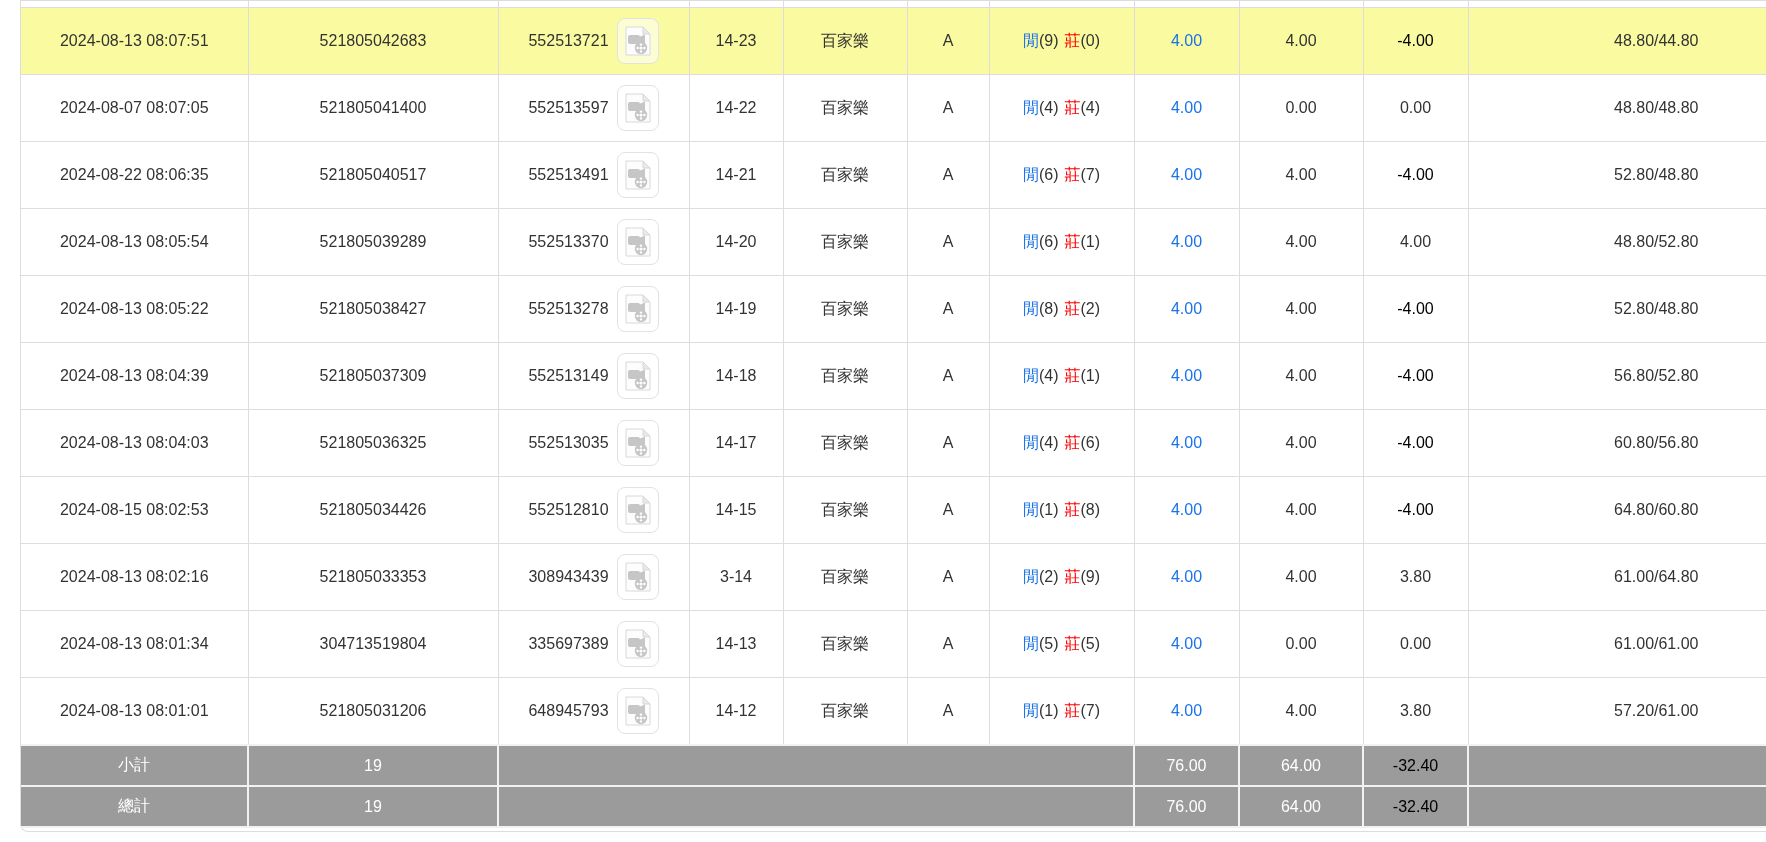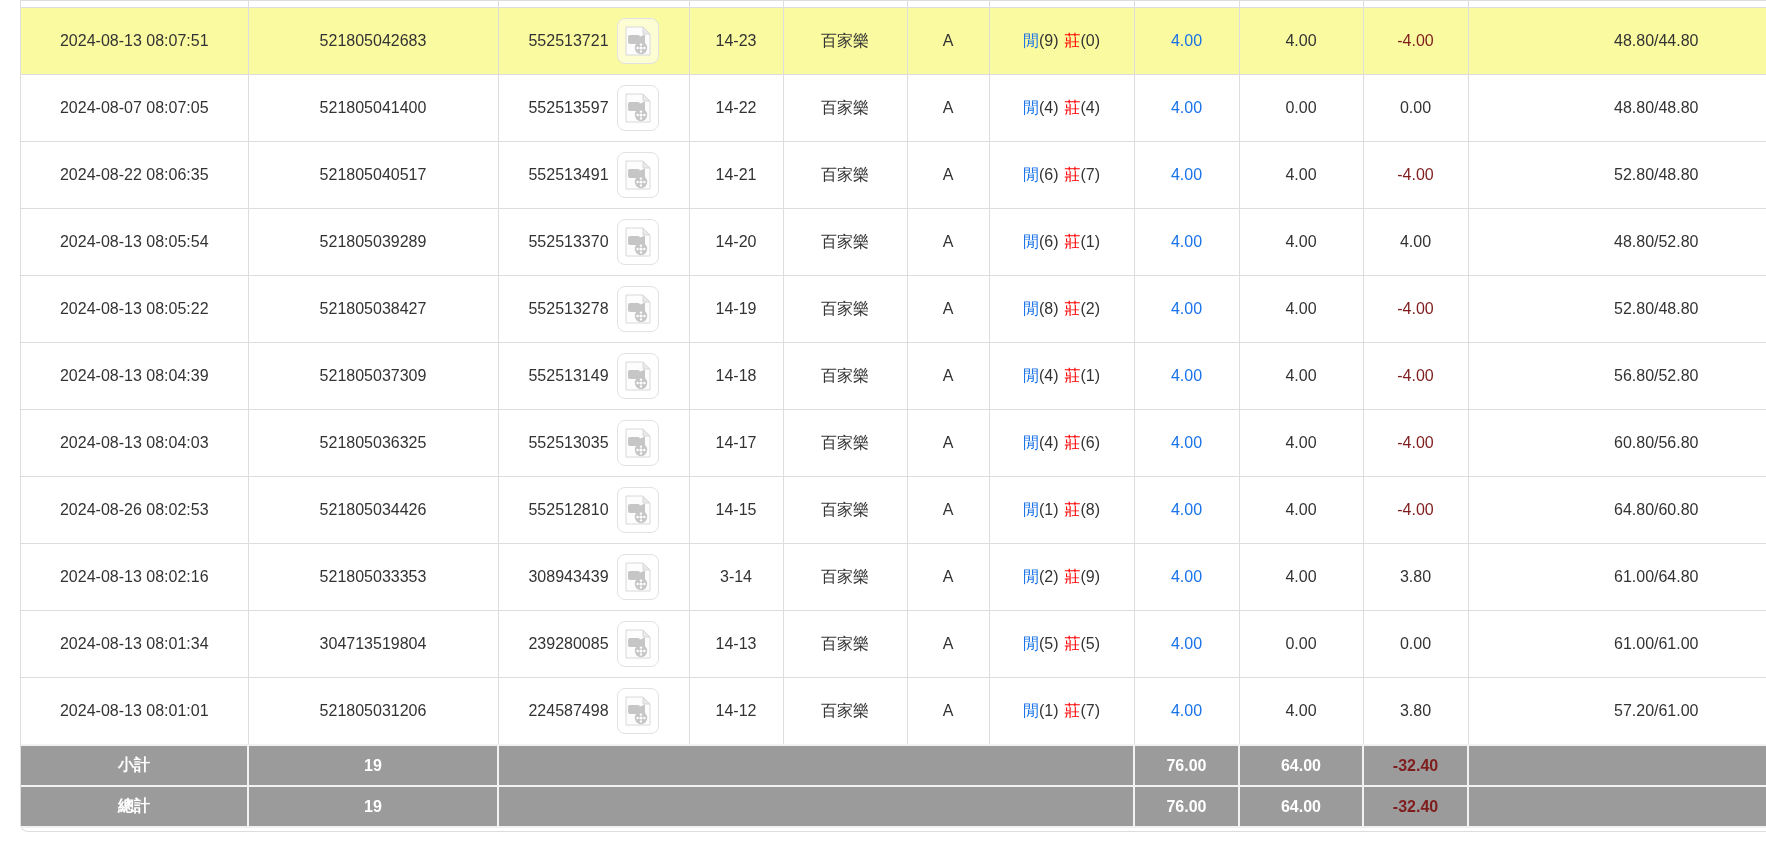--- a/index.html
+++ b/index.html
@@ -26,35 +26,34 @@
     padding:0 4px;
   }
   td:first-child{border-left:none}
   td:last-child{border-right:none}
   tr.cut-row td{height:6px;padding:0}
   tr.data-row td{height:66px}
   tr.data-row.hl td{background:#fafaa0}
   .blue{color:#1a73e8}
   .red{color:#ff0000}
   .link{color:#1a73e8;cursor:pointer}
-  td.neg span{color:#7f1d1d}
+  td.neg span{color:#000000}
   .banker{margin-left:6px}
   .gno{vertical-align:middle}
   .vbtn{
     display:inline-block;width:40px;height:44px;line-height:42px;
     margin-left:8px;vertical-align:middle;
     border:1px solid #e2e2e2;border-radius:8px;
     background:rgba(255,255,255,0.55);
     cursor:pointer;
   }
   .vbtn svg{vertical-align:middle}
   tr.sum-row td{
     height:39px;background:#9b9b9b;color:#fff;
     border:2px solid #f2f2f2;
-    font-weight:bold;
   }
   tr.sum-row td:first-child{border-left:none}
   tr.sum-row td:last-child{border-right:none}
   tr.sum-row td.neg{background:#9b9b9b}
 </style>
 </head>
 <body>
 
 <div class="panel">
   <table>
@@ -275,21 +274,21 @@
     <td><span>A</span></td>
     <td>
       <span class="blue">閒</span><span>(4)</span><span class="red banker">莊</span><span>(6)</span>
     </td>
     <td><span class="link">4.00</span></td>
     <td><span>4.00</span></td>
     <td class="winloss neg"><span>-4.00</span></td>
     <td><span>60.80/56.80</span></td>
   </tr>
         <tr class="data-row">
-    <td><span>2024-08-26 08:02:53</span></td>
+    <td><span>2024-08-15 08:02:53</span></td>
     <td><span>521805034426</span></td>
     <td>
       <span class="gno">552512810</span><span class="vbtn"><svg width="26" height="30" viewBox="0 0 26 30">
         <path d="M1 1 h17 l7 7 v21 h-24 z" fill="#fdfdfd" stroke="#d8d8d8"></path>
         <path d="M18 1 l7 7 h-7 z" fill="#e9e9e9" stroke="#d8d8d8"></path>
         <rect x="3" y="9" width="12" height="9" rx="2" fill="#c6c6c6"></rect>
         <path d="M14 11 l6 -2.5 v10 l-6 -2.5 z" fill="#c6c6c6"></path>
         <circle cx="16" cy="22" r="6.2" fill="#c6c6c6"></circle>
         <circle cx="16" cy="22" r="1.6" fill="#fff"></circle>
         <circle cx="16" cy="18.6" r="1.2" fill="#fff"></circle>
@@ -334,21 +333,21 @@
     </td>
     <td><span class="link">4.00</span></td>
     <td><span>4.00</span></td>
     <td class="winloss"><span>3.80</span></td>
     <td><span>61.00/64.80</span></td>
   </tr>
         <tr class="data-row">
     <td><span>2024-08-13 08:01:34</span></td>
     <td><span>304713519804</span></td>
     <td>
-      <span class="gno">239280085</span><span class="vbtn"><svg width="26" height="30" viewBox="0 0 26 30">
+      <span class="gno">335697389</span><span class="vbtn"><svg width="26" height="30" viewBox="0 0 26 30">
         <path d="M1 1 h17 l7 7 v21 h-24 z" fill="#fdfdfd" stroke="#d8d8d8"></path>
         <path d="M18 1 l7 7 h-7 z" fill="#e9e9e9" stroke="#d8d8d8"></path>
         <rect x="3" y="9" width="12" height="9" rx="2" fill="#c6c6c6"></rect>
         <path d="M14 11 l6 -2.5 v10 l-6 -2.5 z" fill="#c6c6c6"></path>
         <circle cx="16" cy="22" r="6.2" fill="#c6c6c6"></circle>
         <circle cx="16" cy="22" r="1.6" fill="#fff"></circle>
         <circle cx="16" cy="18.6" r="1.2" fill="#fff"></circle>
         <circle cx="16" cy="25.4" r="1.2" fill="#fff"></circle>
         <circle cx="12.6" cy="22" r="1.2" fill="#fff"></circle>
         <circle cx="19.4" cy="22" r="1.2" fill="#fff"></circle>
@@ -362,21 +361,21 @@
     </td>
     <td><span class="link">4.00</span></td>
     <td><span>0.00</span></td>
     <td class="winloss"><span>0.00</span></td>
     <td><span>61.00/61.00</span></td>
   </tr>
         <tr class="data-row">
     <td><span>2024-08-13 08:01:01</span></td>
     <td><span>521805031206</span></td>
     <td>
-      <span class="gno">224587498</span><span class="vbtn"><svg width="26" height="30" viewBox="0 0 26 30">
+      <span class="gno">648945793</span><span class="vbtn"><svg width="26" height="30" viewBox="0 0 26 30">
         <path d="M1 1 h17 l7 7 v21 h-24 z" fill="#fdfdfd" stroke="#d8d8d8"></path>
         <path d="M18 1 l7 7 h-7 z" fill="#e9e9e9" stroke="#d8d8d8"></path>
         <rect x="3" y="9" width="12" height="9" rx="2" fill="#c6c6c6"></rect>
         <path d="M14 11 l6 -2.5 v10 l-6 -2.5 z" fill="#c6c6c6"></path>
         <circle cx="16" cy="22" r="6.2" fill="#c6c6c6"></circle>
         <circle cx="16" cy="22" r="1.6" fill="#fff"></circle>
         <circle cx="16" cy="18.6" r="1.2" fill="#fff"></circle>
         <circle cx="16" cy="25.4" r="1.2" fill="#fff"></circle>
         <circle cx="12.6" cy="22" r="1.2" fill="#fff"></circle>
         <circle cx="19.4" cy="22" r="1.2" fill="#fff"></circle>

